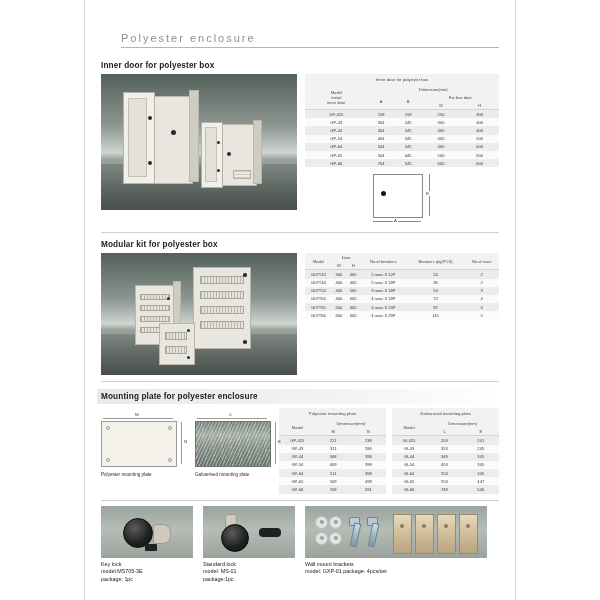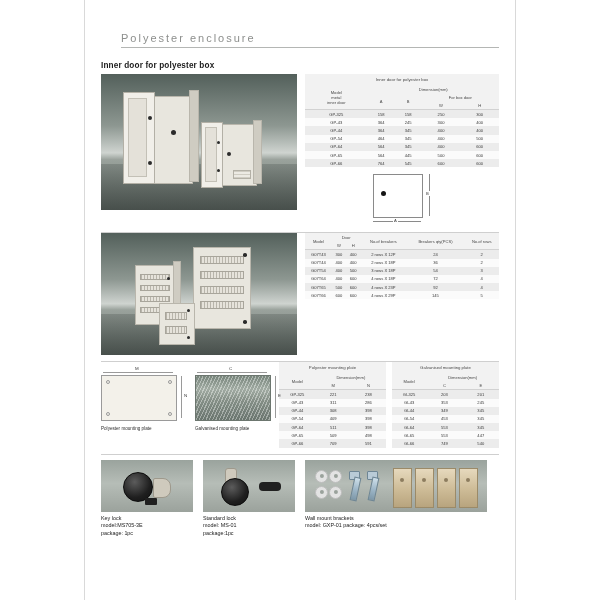--- a/index.html
+++ b/index.html
@@ -443,20 +443,21 @@
             <div class="dim-line-h"></div>
             <div class="dim-label a">A</div>
             <div class="dim-label b">B</div>
           </div>
         </div>
       </div>
       <div class="section-rule"></div>
     </div>
 
     <div class="section">
+      <div class="section-head">Modular kit for polyester box</div>
       <div class="section-body">
         <div class="photo p2">
           <div class="shadow-floor"></div>
 
           <div class="box body" style="left:34px; top:32px; width:42px; height:60px;">
             <div class="din-row" style="left:4px; top:8px; width:30px; height:6px;"></div>
             <div class="din-row" style="left:4px; top:19px; width:30px; height:6px;"></div>
             <div class="din-row" style="left:4px; top:30px; width:30px; height:6px;"></div>
             <div class="din-row" style="left:4px; top:41px; width:30px; height:6px;"></div>
           </div>
@@ -545,20 +546,21 @@
                 <td>5</td>
               </tr>
             </tbody>
           </table>
         </div>
       </div>
       <div class="section-rule"></div>
     </div>
 
     <div class="section">
+      <div class="section-head banner">Mounting plate for polyester enclosure</div>
       <div class="section-body">
         <div class="plates">
           <div class="plate-fig">
             <div class="plate-top-dim" style="left:34px; top:0px;">M</div>
             <div class="axis-line" style="left:2px; top:6px; width:70px; height:1px;"></div>
             <div class="plate-rect">
               <div class="plate-hole" style="left:4px; top:4px;"></div>
               <div class="plate-hole" style="right:4px; top:4px;"></div>
               <div class="plate-hole" style="left:4px; bottom:4px;"></div>
               <div class="plate-hole" style="right:4px; bottom:4px;"></div>

